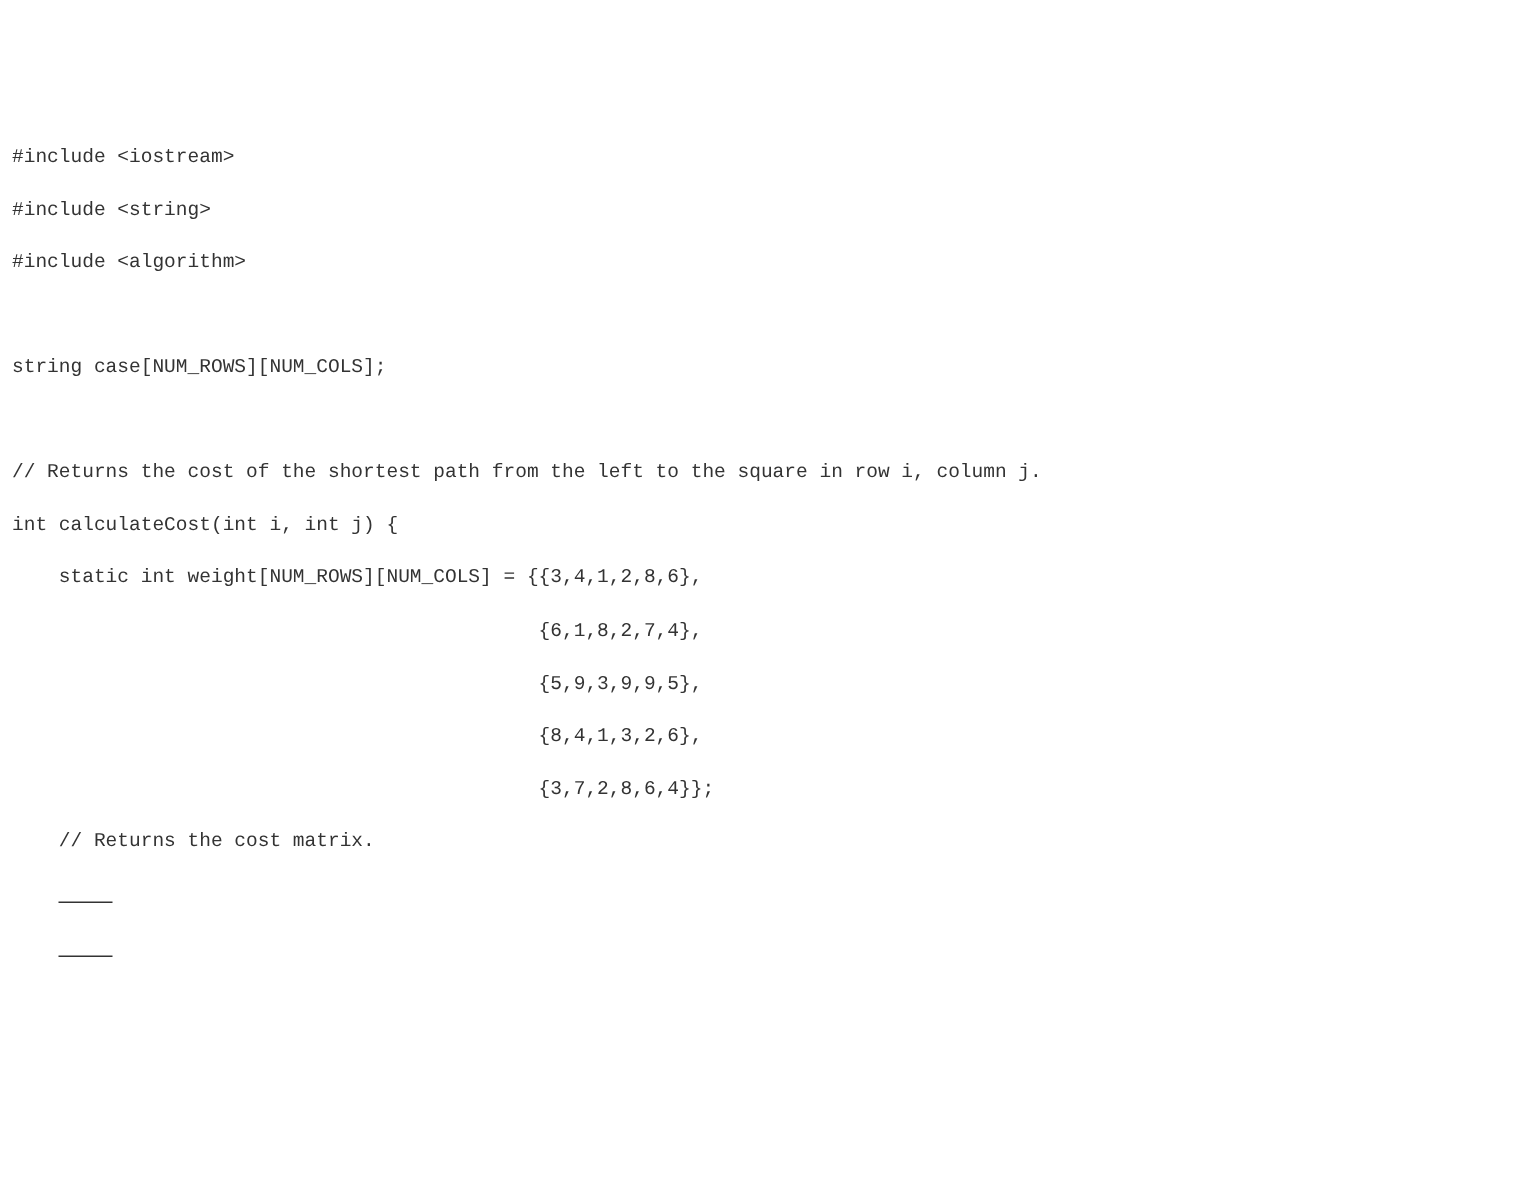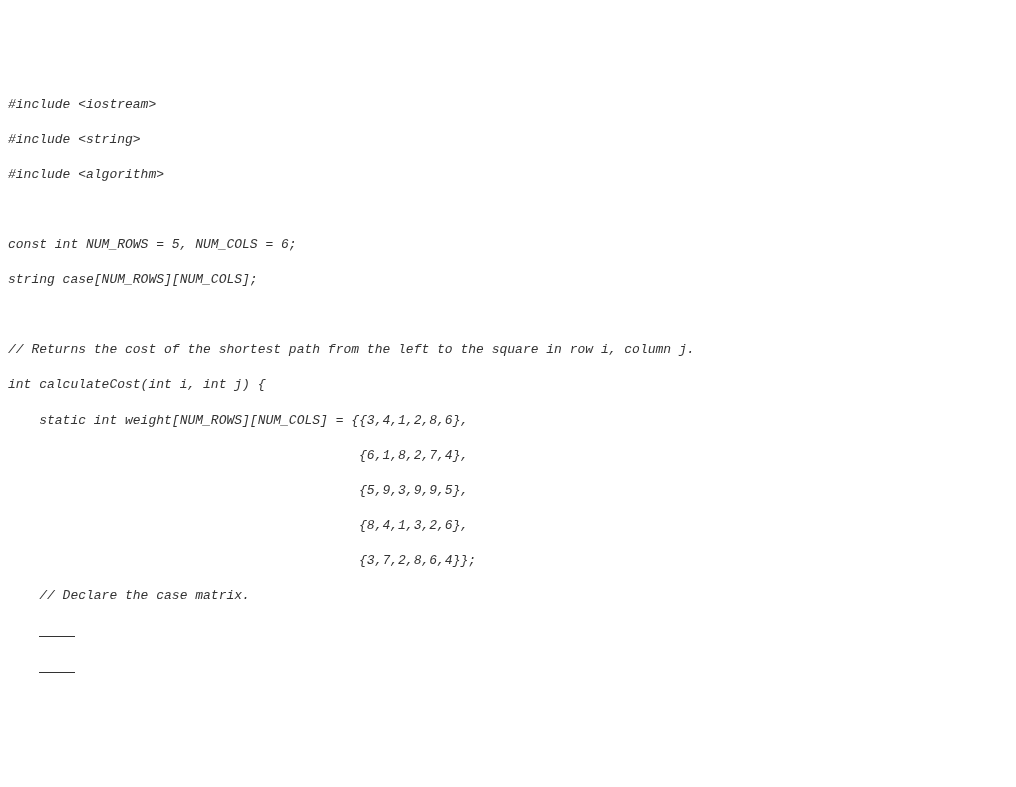--- a/index.html
+++ b/index.html
@@ -11,21 +11,20 @@
     line-height: 1.35;
     color: #333333;
     white-space: pre;
   }
   .code-block {
     white-space: pre;
   }
   .line {
     display: block;
     min-height: 1.35em;
-    font-style: italic;
   }
   .blank-fill {
     display: inline-block;
     border-bottom: 1px solid #333;
     min-width: 36px;
     height: 0.9em;
     vertical-align: baseline;
     position: relative;
     top: 2px;
   }
@@ -33,31 +32,30 @@
 </head>
 <body>
 
 
 
 <div class="code-block">
 <span class="line">#include &lt;iostream&gt;</span>
 <span class="line">#include &lt;string&gt;</span>
 <span class="line">#include &lt;algorithm&gt;</span>
 <span class="line"></span>
-<span class="line">const int NUM_ROWS = 5, NUM_COLS = 6;</span>
 <span class="line">string case[NUM_ROWS][NUM_COLS];</span>
 <span class="line"></span>
 <span class="line">// Returns the cost of the shortest path from the left to the square in row i, column j.</span>
 <span class="line">int calculateCost(int i, int j) {</span>
 <span class="line">    static int weight[NUM_ROWS][NUM_COLS] = {{3,4,1,2,8,6},</span>
 <span class="line">                                             {6,1,8,2,7,4},</span>
 <span class="line">                                             {5,9,3,9,9,5},</span>
 <span class="line">                                             {8,4,1,3,2,6},</span>
 <span class="line">                                             {3,7,2,8,6,4}};</span>
-<span class="line">    // Declare the case matrix.</span>
+<span class="line">    // Returns the cost matrix.</span>
 <span class="line">    <span class="blank-fill"></span></span>
 <span class="line">    <span class="blank-fill"></span></span>
 
 
 
 
 
 
 
 

